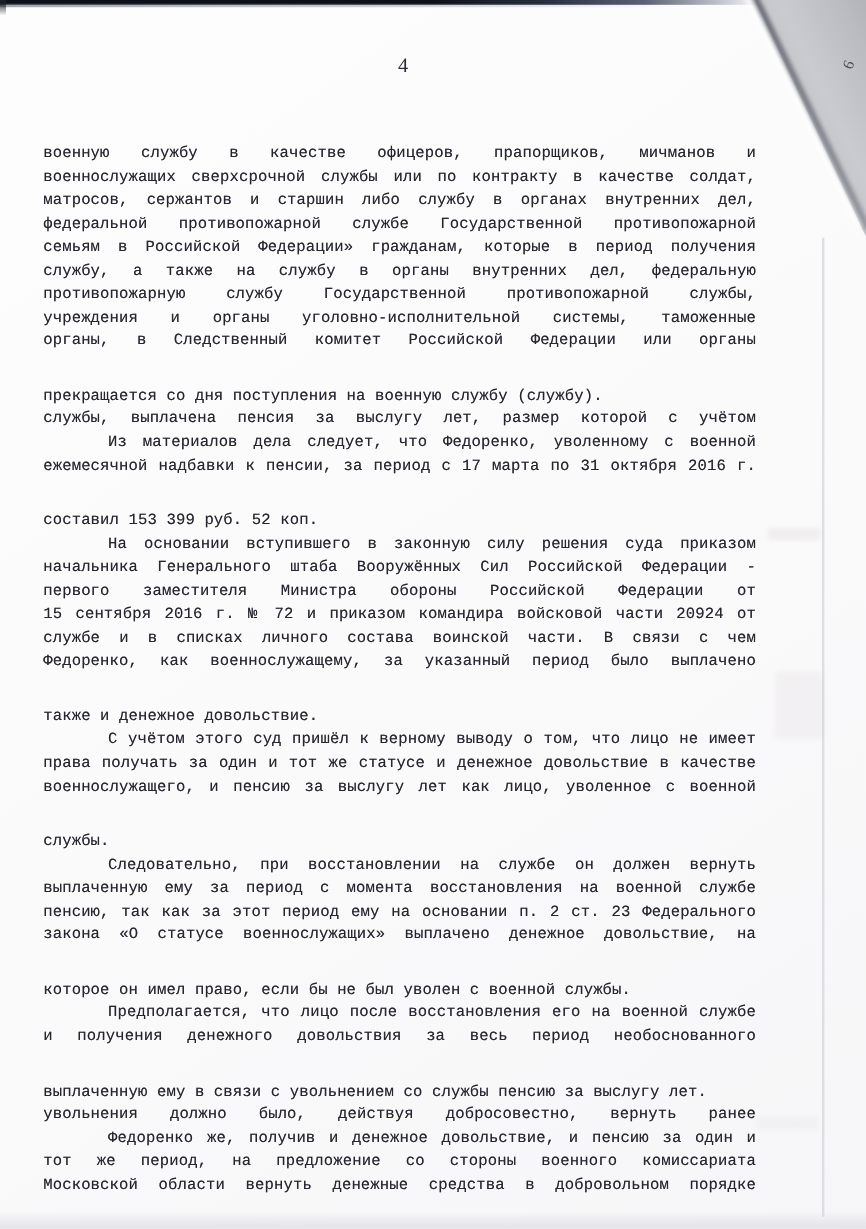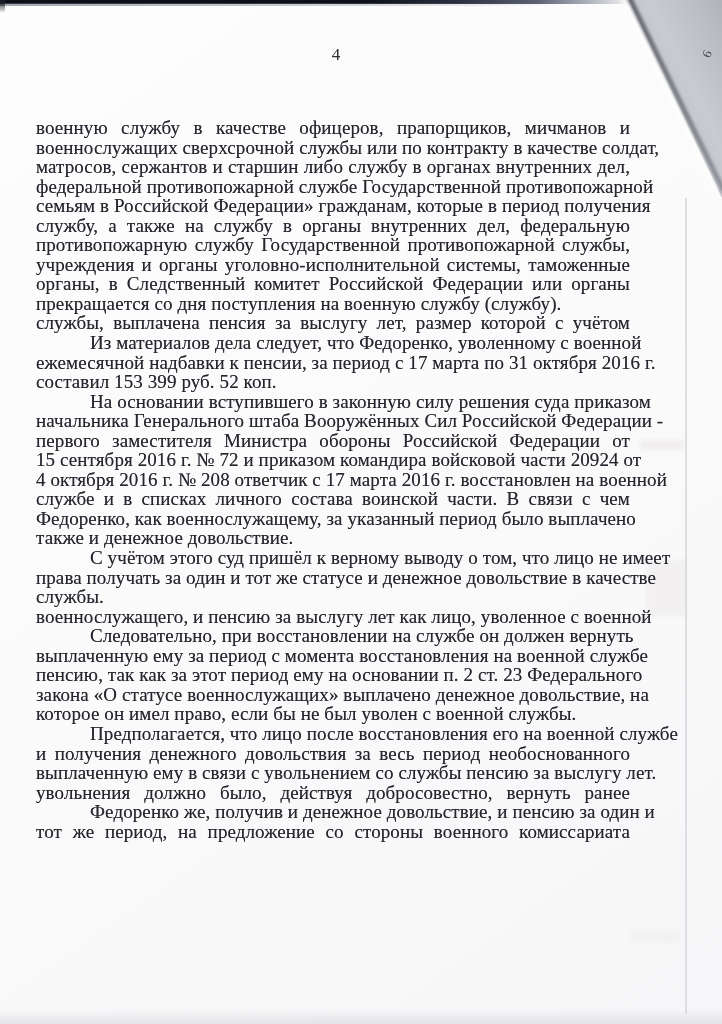--- a/index.html
+++ b/index.html
@@ -77,28 +77,29 @@
   
   .page-number {
     position: absolute; top: 45px; left: 0; width: 672px;
     text-align: center; font-size: 17px; color: #2a2a34;
   }
   .doc-body {
     position: absolute; top: 118px; left: 36px; width: 594px;
   }
   .line {
     height: 19.55px; line-height: 19.55px;
-    font-size: 19px;
+    font-size: 13px;
     white-space: nowrap;
     text-align: justify;
     text-align-last: justify;
     letter-spacing: 0.1px;
     text-shadow: 0 0 0.5px rgba(34,34,48,0.55);
+    font-family: Liberation Mono, monospace;
   }
-  .line.endpara { text-align-last: left; }
+  .line.endpara { text-align-last: left; margin-top: 26px; }
   .line.indent { padding-left: 54px; }
 </style>
 </head>
 <body>
 
 <div class="page">
 
   <div class="top-edge-dark"></div>
   <div class="top-edge-soft"></div>
   <div class="left-corner-mark"></div>
@@ -127,34 +128,34 @@
       <div class="line">органы, в Следственный комитет Российской Федерации или органы</div>
       <div class="line endpara">прекращается со дня поступления на военную службу (службу).</div>
       <div class="line">службы, выплачена пенсия за выслугу лет, размер которой с учётом</div>
       <div class="line indent">Из материалов дела следует, что Федоренко, уволенному с военной</div>
       <div class="line">ежемесячной надбавки к пенсии, за период с 17 марта по 31 октября 2016 г.</div>
       <div class="line endpara">составил 153 399 руб. 52 коп.</div>
       <div class="line indent">На основании вступившего в законную силу решения суда приказом</div>
       <div class="line">начальника Генерального штаба Вооружённых Сил Российской Федерации -</div>
       <div class="line">первого заместителя Министра обороны Российской Федерации от</div>
       <div class="line">15 сентября 2016 г. № 72 и приказом командира войсковой части 20924 от</div>
-      <div class="line">4 октября 2016 г. № 208 ответчик с 17 марта 2016 г. восстановлен на военной</div>
       <div class="line">службе и в списках личного состава воинской части. В связи с чем</div>
       <div class="line">Федоренко, как военнослужащему, за указанный период было выплачено</div>
       <div class="line endpara">также и денежное довольствие.</div>
       <div class="line indent">С учётом этого суд пришёл к верному выводу о том, что лицо не имеет</div>
       <div class="line">права получать за один и тот же статусе и денежное довольствие в качестве</div>
+      <div class="line">военнослужащего, и пенсию за выслугу лет как лицо, уволенное с военной</div>
       <div class="line endpara">службы.</div>
-      <div class="line">военнослужащего, и пенсию за выслугу лет как лицо, уволенное с военной</div>
       <div class="line indent">Следовательно, при восстановлении на службе он должен вернуть</div>
       <div class="line">выплаченную ему за период с момента восстановления на военной службе</div>
       <div class="line">пенсию, так как за этот период ему на основании п. 2 ст. 23 Федерального</div>
       <div class="line">закона «О статусе военнослужащих» выплачено денежное довольствие, на</div>
       <div class="line endpara">которое он имел право, если бы не был уволен с военной службы.</div>
       <div class="line indent">Предполагается, что лицо после восстановления его на военной службе</div>
       <div class="line">и получения денежного довольствия за весь период необоснованного</div>
       <div class="line endpara">выплаченную ему в связи с увольнением со службы пенсию за выслугу лет.</div>
       <div class="line">увольнения должно было, действуя добросовестно, вернуть ранее</div>
       <div class="line indent">Федоренко же, получив и денежное довольствие, и пенсию за один и</div>
       <div class="line">тот же период, на предложение со стороны военного комиссариата</div>
+      <div class="line">Московской области вернуть денежные средства в добровольном порядке</div>
     </div>
 
 </div>
 
 </body></html>

